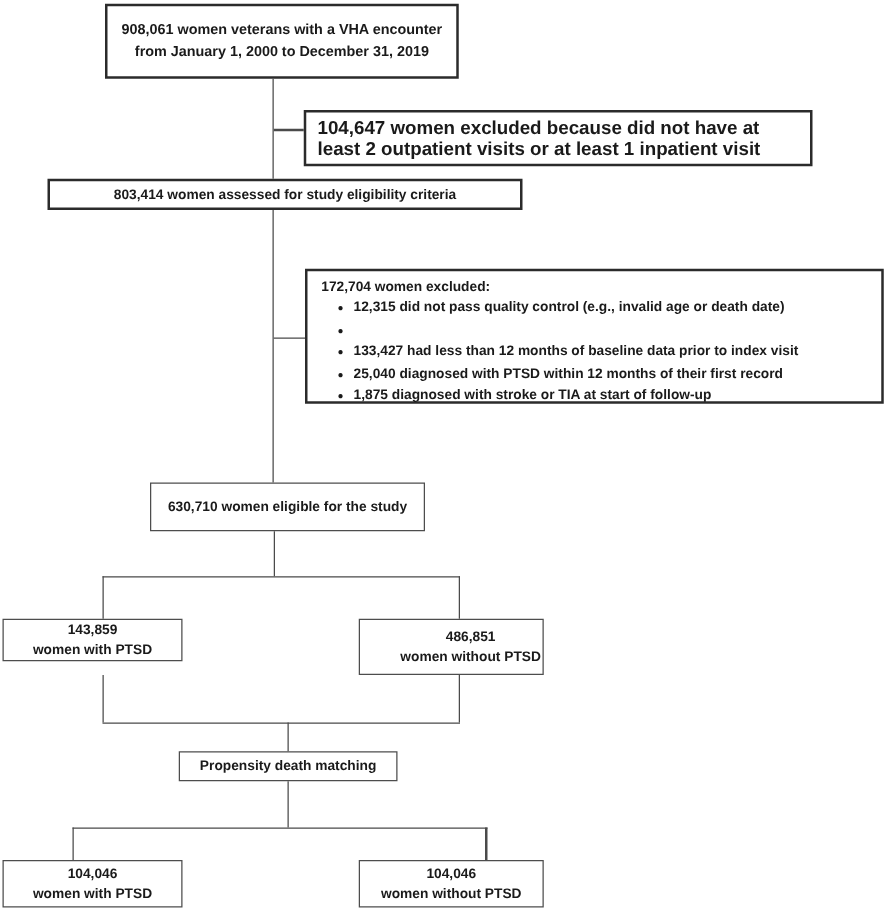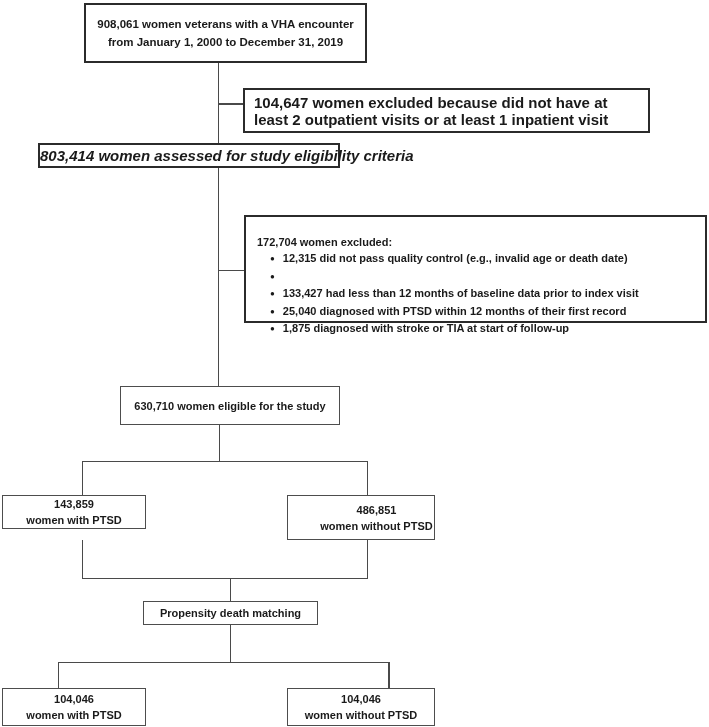--- a/index.html
+++ b/index.html
@@ -33,23 +33,23 @@
   .box .txt{width:100%;}
   .nowrap{white-space:nowrap;}
   .vline,.hline{position:absolute;background:var(--line);}
   .vline{width:1.5px;}
   .hline{height:1.5px;}
 
   
   .b-top{left:84px;top:3px;width:283px;height:60px;font-size:11.5px;line-height:18px;padding:0 4px;}
   .b-excl1{left:243px;top:88px;width:407px;height:45px;font-size:15px;line-height:17px;
            text-align:left;align-items:flex-start;padding:4px 9px;}
-  .b-assessed{left:38px;top:143px;width:302px;height:25px;font-size:15px;font-style:italic;}
+  .b-assessed{left:38px;top:143px;width:380px;height:25px;font-size:11px;}
   .b-excl2{left:244px;top:215px;width:463px;height:108px;font-size:11px;
-           text-align:left;align-items:flex-start;justify-content:flex-start;padding:19px 10px 6px 11px;}
+           text-align:left;align-items:flex-start;justify-content:flex-start;padding:7px 10px 6px 11px;}
   .b-eligible{left:120px;top:386px;width:220px;height:39px;font-size:11px;}
   .b-ptsd{left:2px;top:495px;width:144px;height:34px;font-size:11px;line-height:16px;}
   .b-noptsd{left:287px;top:495px;width:148px;height:45px;font-size:11px;line-height:16px;padding-left:31px;}
   .b-matching{left:143px;top:601px;width:175px;height:24px;font-size:11px;}
   .b-mptsd{left:2px;top:688px;width:144px;height:38px;font-size:11px;line-height:16px;}
   .b-mnoptsd{left:287px;top:688px;width:148px;height:38px;font-size:11px;line-height:16px;}
 
   
   .excl2-title{margin:0 0 2px 0;}
   .bullets{list-style:none;margin:0;padding:0 0 0 13px;}

